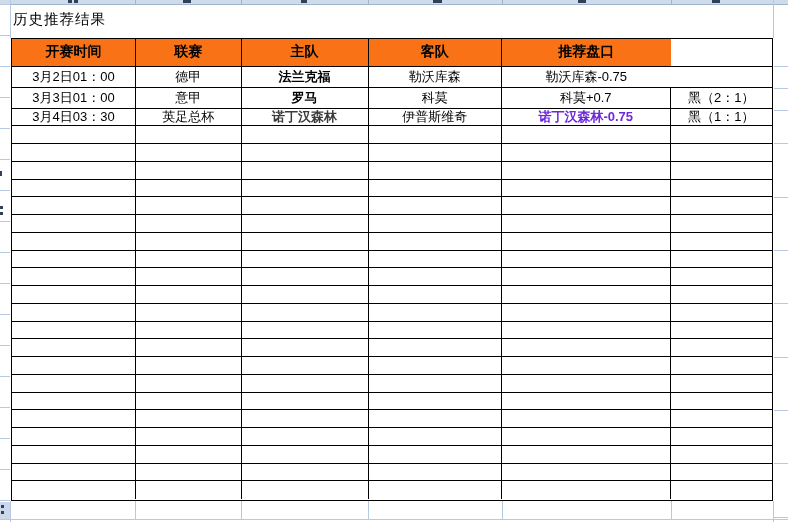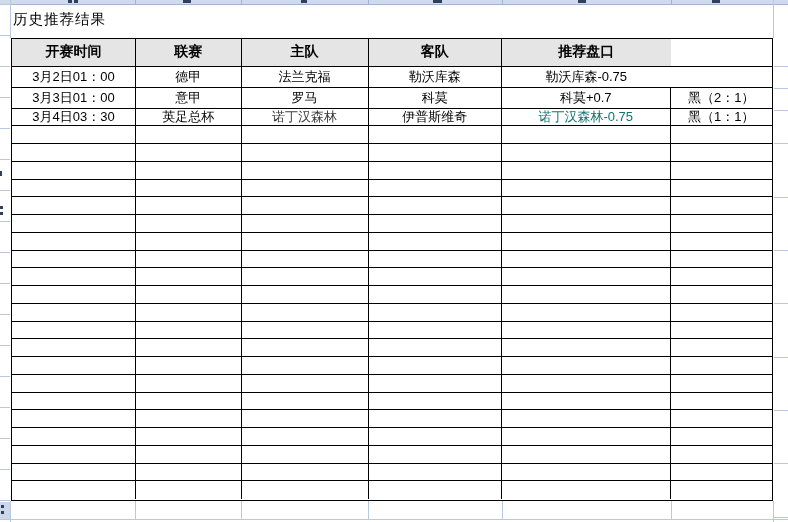--- a/index.html
+++ b/index.html
@@ -25,22 +25,22 @@
     display:flex;flex-direction:column;overflow:hidden;
   }
   .t-row{display:flex;flex-direction:row;border-bottom:1.4px solid #000;box-sizing:border-box;flex:0 0 auto;}
   .t-row:last-child{border-bottom:none;}
   .t-cell{
     box-sizing:border-box;border-right:1.4px solid #000;
     display:flex;align-items:center;justify-content:center;
     font-size:13px;color:#000;white-space:nowrap;overflow:hidden;
   }
   .t-cell:last-child{border-right:none;}
-  .hdr .t-cell{background:#e5e5e5;font-weight:bold;font-size:14px;}
-  .c0{width:124px;} .c1{width:105.5px;} .c2{width:127px;}
+  .hdr .t-cell{background:#f97316;font-weight:bold;font-size:14px;}
+  .c0{width:124px;} .c1{width:105.5px;} .c2{width:127px;font-weight:bold;}
   .c3{width:133.5px;font-family:Liberation Mono, monospace;} .c4{width:168.5px;} .c5{flex:1;}
 </style>
 </head>
 <body>
 
 <div class="abs top-strip" id="topStrip">
     <div class="tick" style="left: 10px;"></div>
     <div class="tick" style="left: 135px;"></div>
     <div class="tick" style="left: 241px;"></div>
     <div class="tick" style="left: 368px;"></div>
@@ -130,21 +130,21 @@
       <div class="t-cell c2">罗马</div>
       <div class="t-cell c3">科莫</div>
       <div class="t-cell c4">科莫+0.7</div>
       <div class="t-cell c5">黑（2：1）</div>
     </div>
     <div class="t-row" style="height: 17.8px;">
       <div class="t-cell c0">3月4日03：30</div>
       <div class="t-cell c1">英足总杯</div>
       <div class="t-cell c2" style="color: rgb(59, 59, 59);">诺丁汉森林</div>
       <div class="t-cell c3">伊普斯维奇</div>
-      <div class="t-cell c4" style="color: #0f766e;">诺丁汉森林-0.75</div>
+      <div class="t-cell c4" style="color: #6d28d9; font-weight: bold;">诺丁汉森林-0.75</div>
       <div class="t-cell c5">黑（1：1）</div>
     </div>
     <div class="t-row" style="height: 17.75px;">
       <div class="t-cell c0"></div>
       <div class="t-cell c1"></div>
       <div class="t-cell c2"></div>
       <div class="t-cell c3"></div>
       <div class="t-cell c4"></div>
       <div class="t-cell c5"></div>
     </div>

